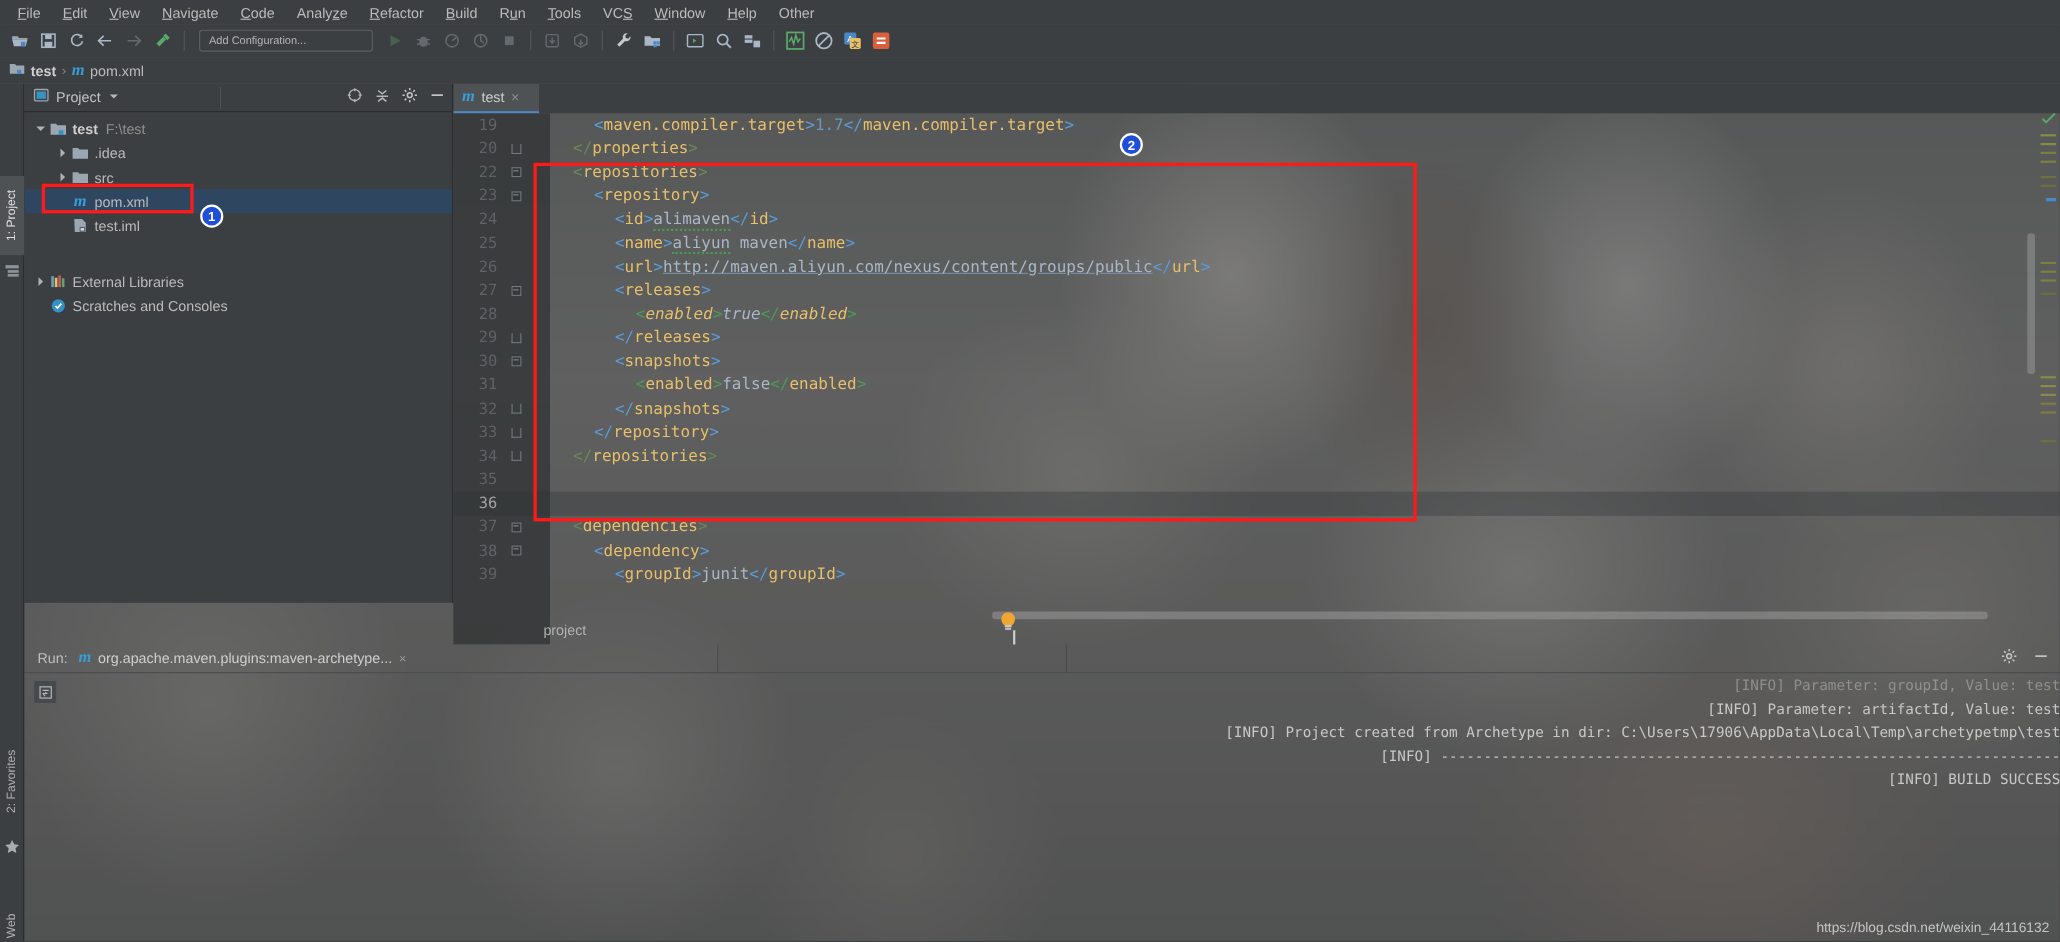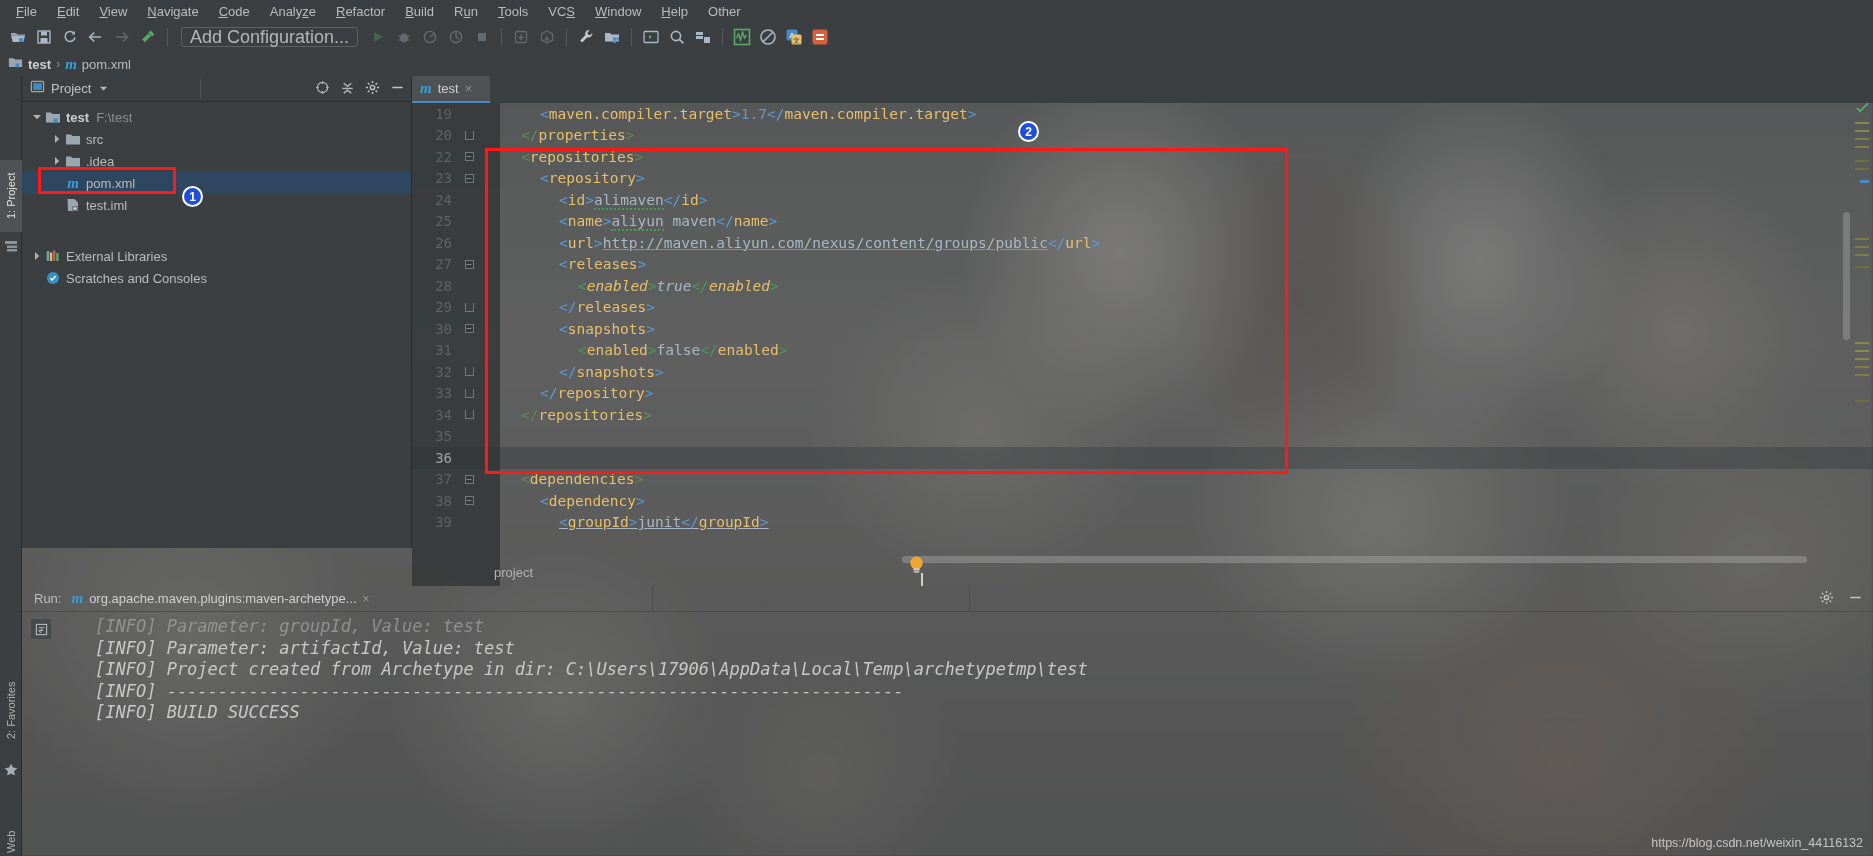--- a/index.html
+++ b/index.html
@@ -64,21 +64,21 @@
     z-index: 20;
   }
   .tb { width: 24px; height: 24px; display: flex; align-items: center; justify-content: center; }
   .tb svg { display: block; }
   .tb.dim { opacity: .35; }
   .tb-sep { width: 1px; height: 18px; background: #555858; margin: 0 5px; }
   #runconfig {
     height: 20px; min-width: 158px;
     border: 1px solid #5e6060; border-radius: 3px;
     background: #3c3f41; color: #b5b5b5;
-    font-size: 18px; display: flex; align-items: center;
+    font-size: 10px; display: flex; align-items: center;
     padding: 0 8px; margin: 0 6px;
   }
 
   
   #navbar {
     top: 52px; left: 0; width: 1873px; height: 24px;
     background: #3c3f41;
     display: flex; align-items: center; gap: 5px;
     padding-left: 8px; z-index: 20;
   }
@@ -228,38 +228,39 @@
   
   #vthumb {
     position: absolute; right: 23px; top: 212px; width: 7px; height: 128px;
     background: rgba(167,167,167,0.42); border-radius: 3px; z-index: 17;
   }
 
   
   #run-panel {
     left: 22px; top: 586px; width: 1851px; height: 270px;
     z-index: 16;
+    text-align: right;
   }
   #run-header {
     height: 26px; display: flex; align-items: center; gap: 10px;
     padding-left: 12px; position: relative;
     border-bottom: 1px solid #4a4d4f;
   }
   #run-header .rl { color: #bebebe; font-size: 13px; }
   #run-tab { display: flex; align-items: center; gap: 6px; }
   #run-tab .rtab-label { color: #cfcfcf; font-size: 13px; }
   #run-tab .rtab-x { color: #9a9a9a; font-size: 12px; }
   #run-header .hsep1 { position: absolute; left: 630px; top: 0; bottom: 0; width: 1px; background: #4a4d4f; }
   #run-header .hsep2 { position: absolute; left: 947px; top: 0; bottom: 0; width: 1px; background: #4a4d4f; }
   #run-header .rh-right { position: absolute; right: 10px; top: 0; height: 26px; display: flex; align-items: center; gap: 14px; }
 
   #console {
     padding: 4px 0 0 73px;
     font-family: "DejaVu Sans Mono", monospace;
-    font-size: 17px; color: #c8c8c8; font-style: italic;
+    font-size: 13px; color: #c8c8c8;
   }
   .cline { height: 21.5px; white-space: pre; }
   .cline.clip { color: #b9b9b9; opacity: .55; }
 
   #run-left-icons { position: absolute; left: 8px; top: 32px; width: 24px; }
   .runsq {
     width: 22px; height: 22px; border: 1px solid #5a5d5f; background: #474a4c;
     display: flex; align-items: center; justify-content: center; border-radius: 2px;
   }
 
@@ -550,34 +551,34 @@
           <span class="tw">
             <svg width="10" height="10" viewBox="0 0 10 10">
               <path d="M3 1l4.2 4L3 9z" fill="#afb1b3"></path>
             </svg>
           </span>
           <span class="ticon">
             <svg width="16" height="16" viewBox="0 0 16 16">
               <path d="M1 3.5h5l1.2 1.4H15v8.5H1z" fill="#9aa7b0"></path>
             </svg>
           </span>
-          <span class="tlabel">src</span>
+          <span class="tlabel">.idea</span>
         </div>
         <div class="trow" style="padding-left: 28px;">
           <span class="tw">
             <svg width="10" height="10" viewBox="0 0 10 10">
               <path d="M3 1l4.2 4L3 9z" fill="#afb1b3"></path>
             </svg>
           </span>
           <span class="ticon">
             <svg width="16" height="16" viewBox="0 0 16 16">
               <path d="M1 3.5h5l1.2 1.4H15v8.5H1z" fill="#9aa7b0"></path>
             </svg>
           </span>
-          <span class="tlabel">.idea</span>
+          <span class="tlabel">src</span>
         </div>
         <div class="trow sel" style="padding-left: 28px;">
           <span class="tw"></span>
           <span class="ticon">
             <span class="mvn-m">m</span>
           </span>
           <span class="tlabel">pom.xml</span>
         </div>
         <div class="trow" style="padding-left: 28px;">
           <span class="tw"></span>
@@ -743,21 +744,21 @@
           <div class="cl">
             <span class="ln">38</span>
             <span class="fold">
               <span class="box">−</span>
             </span>
             <span class="ctext" style="padding-left: 60px;"><span class="br">&lt;</span><span class="tg">dependency</span><span class="br">&gt;</span></span>
           </div>
           <div class="cl">
             <span class="ln">39</span>
             <span class="fold"></span>
-            <span class="ctext" style="padding-left: 79px; text-decoration: underline;"><span class="br">&lt;</span><span class="tg">groupId</span><span class="br">&gt;</span><span class="txt">junit</span><span class="br">&lt;/</span><span class="tg">groupId</span><span class="br">&gt;</span></span>
+            <span class="ctext" style="padding-left: 79px;"><span class="br">&lt;</span><span class="tg">groupId</span><span class="br">&gt;</span><span class="txt">junit</span><span class="br">&lt;/</span><span class="tg">groupId</span><span class="br">&gt;</span></span>
           </div>
         </div>
       <div id="bulb">
         <svg width="17" height="22" viewBox="0 0 17 22">
           <ellipse cx="8.5" cy="8" rx="6.2" ry="6.4" fill="#f0a732"></ellipse>
           <rect x="5.4" y="13.4" width="6.2" height="2" fill="#cfcfcf"></rect>
           <rect x="5.8" y="15.9" width="5.4" height="1.8" fill="#bdbdbd"></rect>
         </svg>
       </div>
       <div id="caret"></div>

